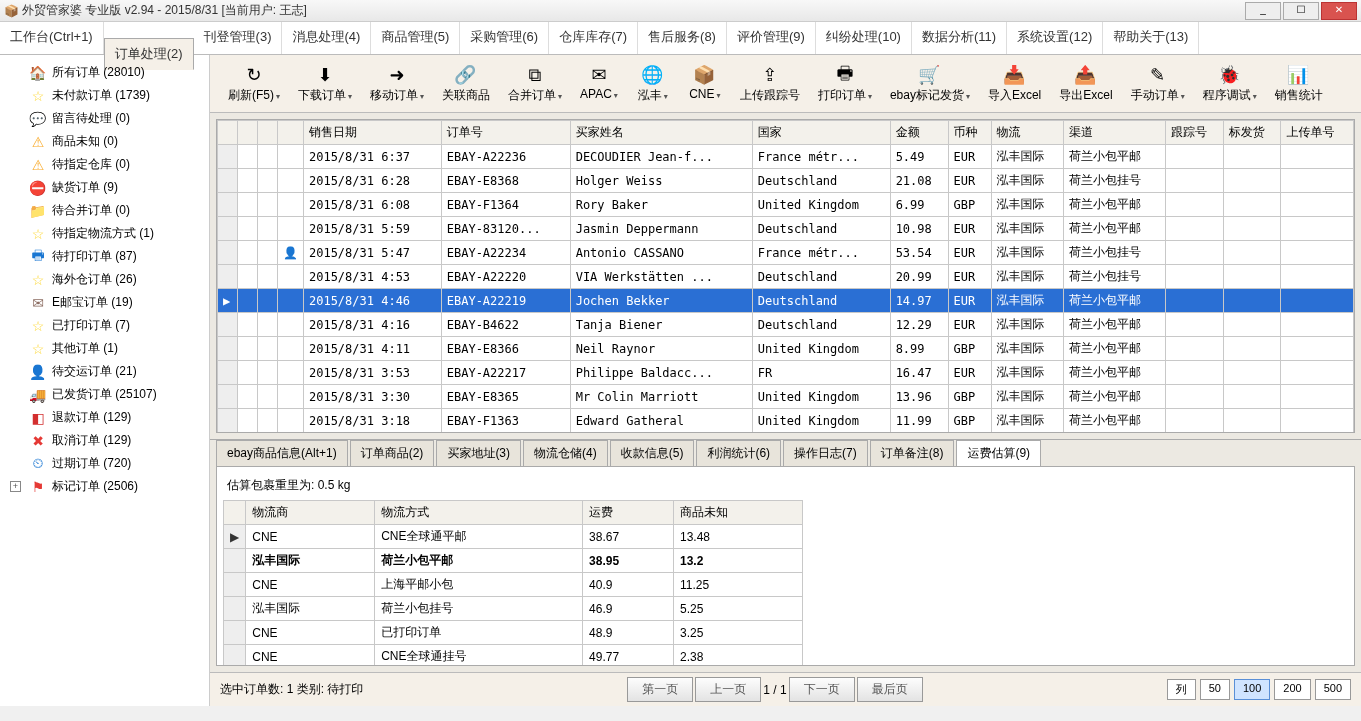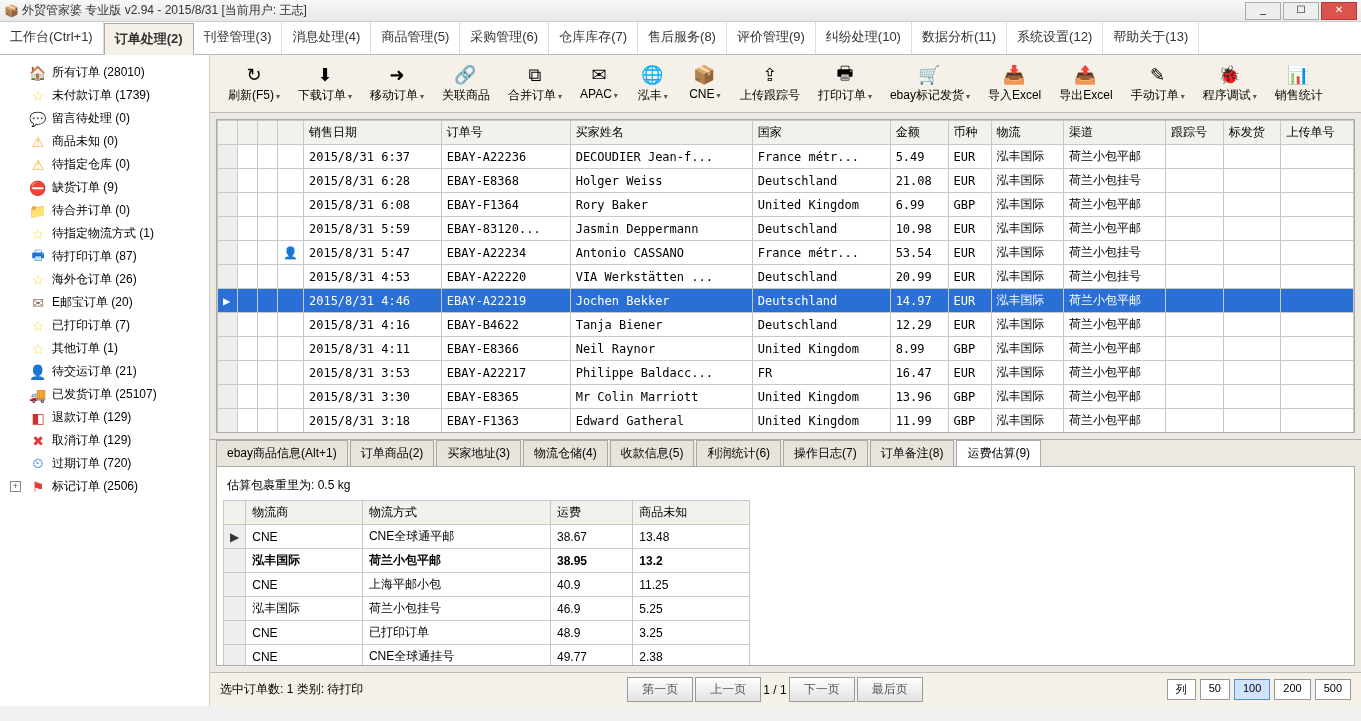--- a/index.html
+++ b/index.html
@@ -7,21 +7,21 @@
 
 .titlebar { background: linear-gradient(#f8f8f8,#e8e8e8); height: 22px; display: flex; align-items: center; padding: 0 4px; border-bottom: 1px solid #ccc; }
 .titlebar .icon { width:14px; height:14px; margin-right:4px; }
 .titlebar .title { flex:1; font-size:12px; color:#333; }
 .winbtns { display:flex; }
 .winbtn { width:36px; height:18px; border:1px solid #aaa; background:#eee; margin-left:2px; text-align:center; line-height:14px; font-size:10px; cursor:pointer; }
 .winbtn.close { background:#d9534f; color:#fff; border-color:#b33; }
 
 .menutabs { background:#fff; display:flex; border-bottom:1px solid #bbb; font-size:13px; }
 .menutab { padding:6px 10px; border-right:1px solid #ddd; cursor:pointer; color:#333; }
-.menutab.active { background:#f5f0e8; border:1px solid #aaa; border-bottom:1px solid #f5f0e8; position:relative; top:1px;font-weight:bold; }
+.menutab.active { background:#f5f0e8; border:1px solid #aaa; border-bottom:1px solid #f5f0e8; position:relative; top:16px; }
 
 .main { display:flex; height:calc(100vh - 70px); }
 .sidebar { width:210px; background:#fff; border-right:1px solid #ccc; overflow:auto; padding-top:6px; }
 .side-item { display:flex; align-items:center; padding:3px 8px 3px 28px; cursor:pointer; white-space:nowrap; position:relative; }
 .side-item .ic { width:20px; height:20px; position:absolute; left:28px; display:flex; align-items:center; justify-content:center; font-size:14px; }
 .side-item span.lbl { margin-left:24px; }
 .tree-exp { position:absolute; left:10px; top:6px; width:11px; height:11px; border:1px solid #888; font-size:9px; line-height:9px; text-align:center; color:#555; background:#fff;}
 
 .content { flex:1; display:flex; flex-direction:column; background:#ece9e2; }
 .toolbar { display:flex; padding:6px 10px; gap:2px; border-bottom:1px solid #bbb; background:#f5f0e8; overflow-x:auto; }
@@ -37,21 +37,21 @@
 tr.selected td { background:#2a6fd4; color:#fff; }
 .row-ptr { width:18px; text-align:center; color:#333; background:#eee;}
 .flagcell { width:20px; }
 
 .detail-tabs { display:flex; background:#ece9e2; border-top:1px solid #aaa; padding:0 6px; }
 .dtab { padding:4px 10px; border:1px solid #aaa; border-bottom:none; margin-right:2px; background:#e8e4db; cursor:pointer; font-size:12px; }
 .dtab.active { background:#fff; }
 
 .detail-body { background:#fff; margin:0 6px 6px 6px; border:1px solid #aaa; padding:6px; height:200px; overflow:auto; }
 .estimate-lbl { margin:4px 0 6px 4px; }
-table.ship { border-collapse:collapse; width:527px; }
+table.ship { border-collapse:collapse; width:580px; }
 table.ship th, table.ship td { border:1px solid #c8c8c8; padding:3px 6px; text-align:left; height:22px; }
 table.ship th { background:#f3f1eb; font-weight:normal;}
 tr.bold td { font-weight:bold; }
 
 .footer { display:flex; align-items:center; padding:4px 10px; border-top:1px solid #bbb; background:#f5f0e8; }
 .footer .summary { flex:0 0 auto; margin-right:20px; }
 .pager { flex:1; display:flex; justify-content:center; gap:2px; align-items:center; }
 .pbtn { padding:3px 14px; border:1px solid #999; background:linear-gradient(#fdfdfd,#e3e3e3); cursor:pointer; color:#555; }
 .rcount { display:flex; gap:4px; }
 .rbtn { padding:2px 8px; border:1px solid #999; background:#fff; cursor:pointer; font-size:11px; }
@@ -128,21 +128,21 @@
       <div class="side-item">
         <span class="ic ic-print">🖶</span>
         <span class="lbl">待打印订单 (87)</span>
       </div>
       <div class="side-item">
         <span class="ic ic-star">☆</span>
         <span class="lbl">海外仓订单 (26)</span>
       </div>
       <div class="side-item">
         <span class="ic ic-post">✉</span>
-        <span class="lbl">E邮宝订单 (20)</span>
+        <span class="lbl">E邮宝订单 (19)</span>
       </div>
       <div class="side-item">
         <span class="ic ic-star">☆</span>
         <span class="lbl">已打印订单 (7)</span>
       </div>
       <div class="side-item">
         <span class="ic ic-star">☆</span>
         <span class="lbl">其他订单 (1)</span>
       </div>
       <div class="side-item">

